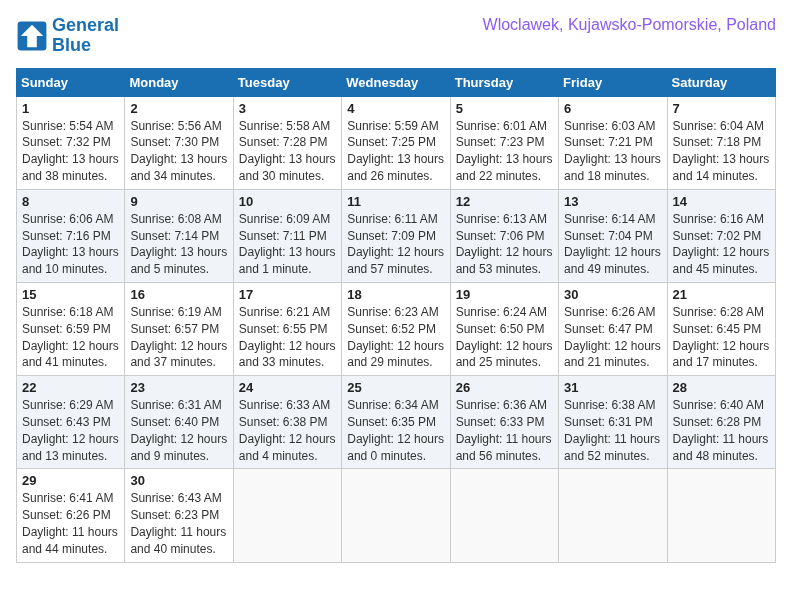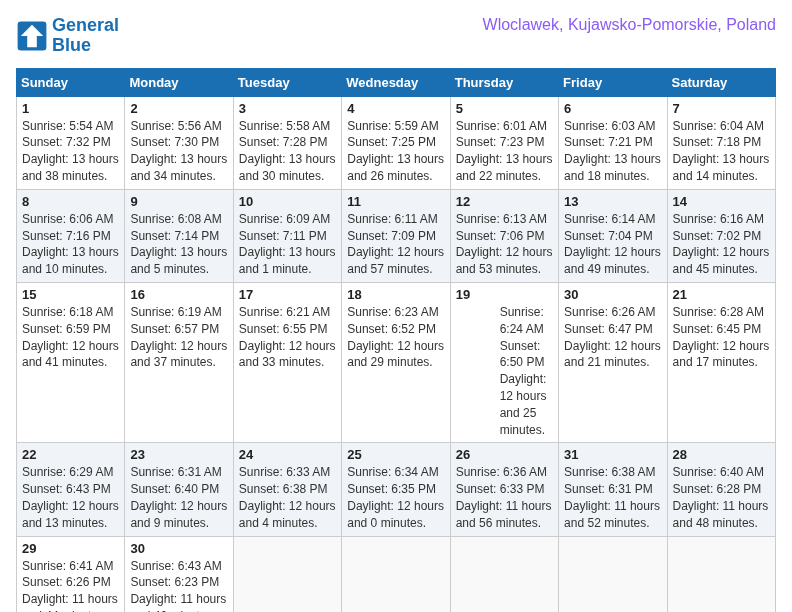--- a/index.html
+++ b/index.html
@@ -246,21 +246,21 @@
         </td>
         <td>
           <span class="day-num">18</span>
           <div class="day-info" style="white-space: pre-line;">Sunrise: 6:23 AM
 Sunset: 6:52 PM
 Daylight: 12 hours
 and 29 minutes.</div>
         </td>
         <td>
           <span class="day-num">19</span>
-          <div class="day-info" style="white-space: pre-line; margin-left: 44px;">Sunrise: 6:24 AM
+          <div class="day-info" style="white-space: pre-line;">Sunrise: 6:24 AM
 Sunset: 6:50 PM
 Daylight: 12 hours
 and 25 minutes.</div>
         </td>
         <td>
           <span class="day-num">30</span>
           <div class="day-info" style="white-space: pre-line;">Sunrise: 6:26 AM
 Sunset: 6:47 PM
 Daylight: 12 hours
 and 21 minutes.</div>

